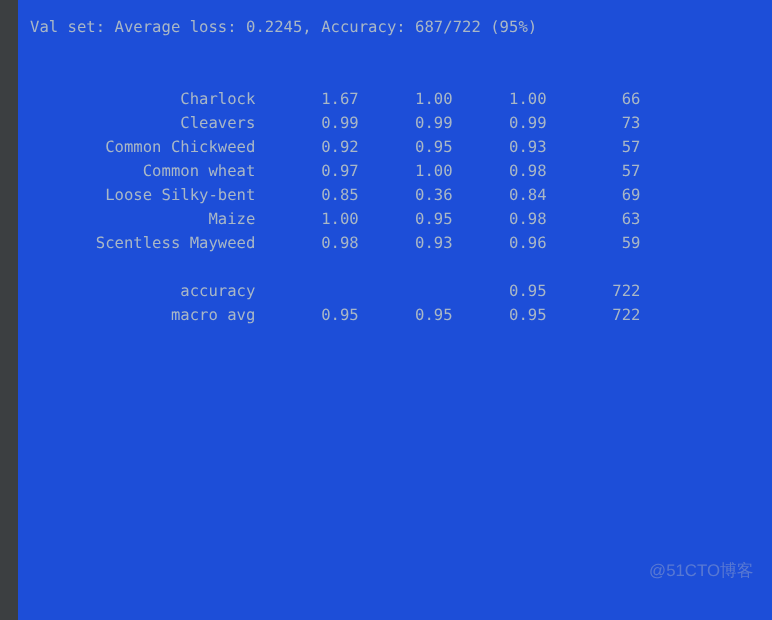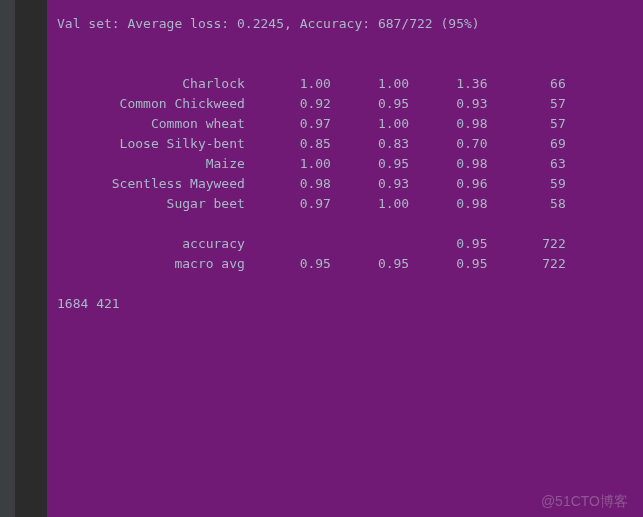--- a/index.html
+++ b/index.html
@@ -13,61 +13,59 @@
       height: 517px;
       overflow: hidden;
       position: relative;
     }
     .terminal {
       position: absolute;
       left: 15px;
       top: 0;
       right: 0;
       bottom: 0;
-      background: #701a75;
+      background: #1d4ed8;
       padding: 14px 10px;
       box-sizing: border-box;
-      margin-left: 32px;
     }
     .sidebar {
       position: absolute;
       left: 0;
       top: 0;
       width: 15px;
       height: 100%;
       background: #3c3f41;
     }
     .line {
       white-space: pre;
       line-height: 20px;
       height: 20px;
     }
     .watermark {
       position: absolute;
-      bottom: 6px;
+      bottom: 32px;
       right: 15px;
       font-size: 14px;
       color: rgba(200,200,200,0.35);
       font-family: sans-serif;
     }
   </style>
 </head>
 <body>
 
 <div class="sidebar"></div>
 <div class="terminal">
   <div class="line">Val set: Average loss: 0.2245, Accuracy: 687/722 (95%)</div>
   <div class="line"></div>
   <div class="line"></div>
-  <div class="line">                Charlock       1.00      1.00      1.36        66</div>
+  <div class="line">                Charlock       1.67      1.00      1.00        66</div>
+  <div class="line">                Cleavers       0.99      0.99      0.99        73</div>
   <div class="line">        Common Chickweed       0.92      0.95      0.93        57</div>
   <div class="line">            Common wheat       0.97      1.00      0.98        57</div>
-  <div class="line">        Loose Silky-bent       0.85      0.83      0.70        69</div>
+  <div class="line">        Loose Silky-bent       0.85      0.36      0.84        69</div>
   <div class="line">                   Maize       1.00      0.95      0.98        63</div>
   <div class="line">       Scentless Mayweed       0.98      0.93      0.96        59</div>
-  <div class="line">              Sugar beet       0.97      1.00      0.98        58</div>
   <div class="line"></div>
   <div class="line">                accuracy                           0.95       722</div>
   <div class="line">               macro avg       0.95      0.95      0.95       722</div>
   <div class="line"></div>
-  <div class="line">1684 421</div>
 </div>
 <div class="watermark">@51CTO博客</div>
 
 </body></html>

